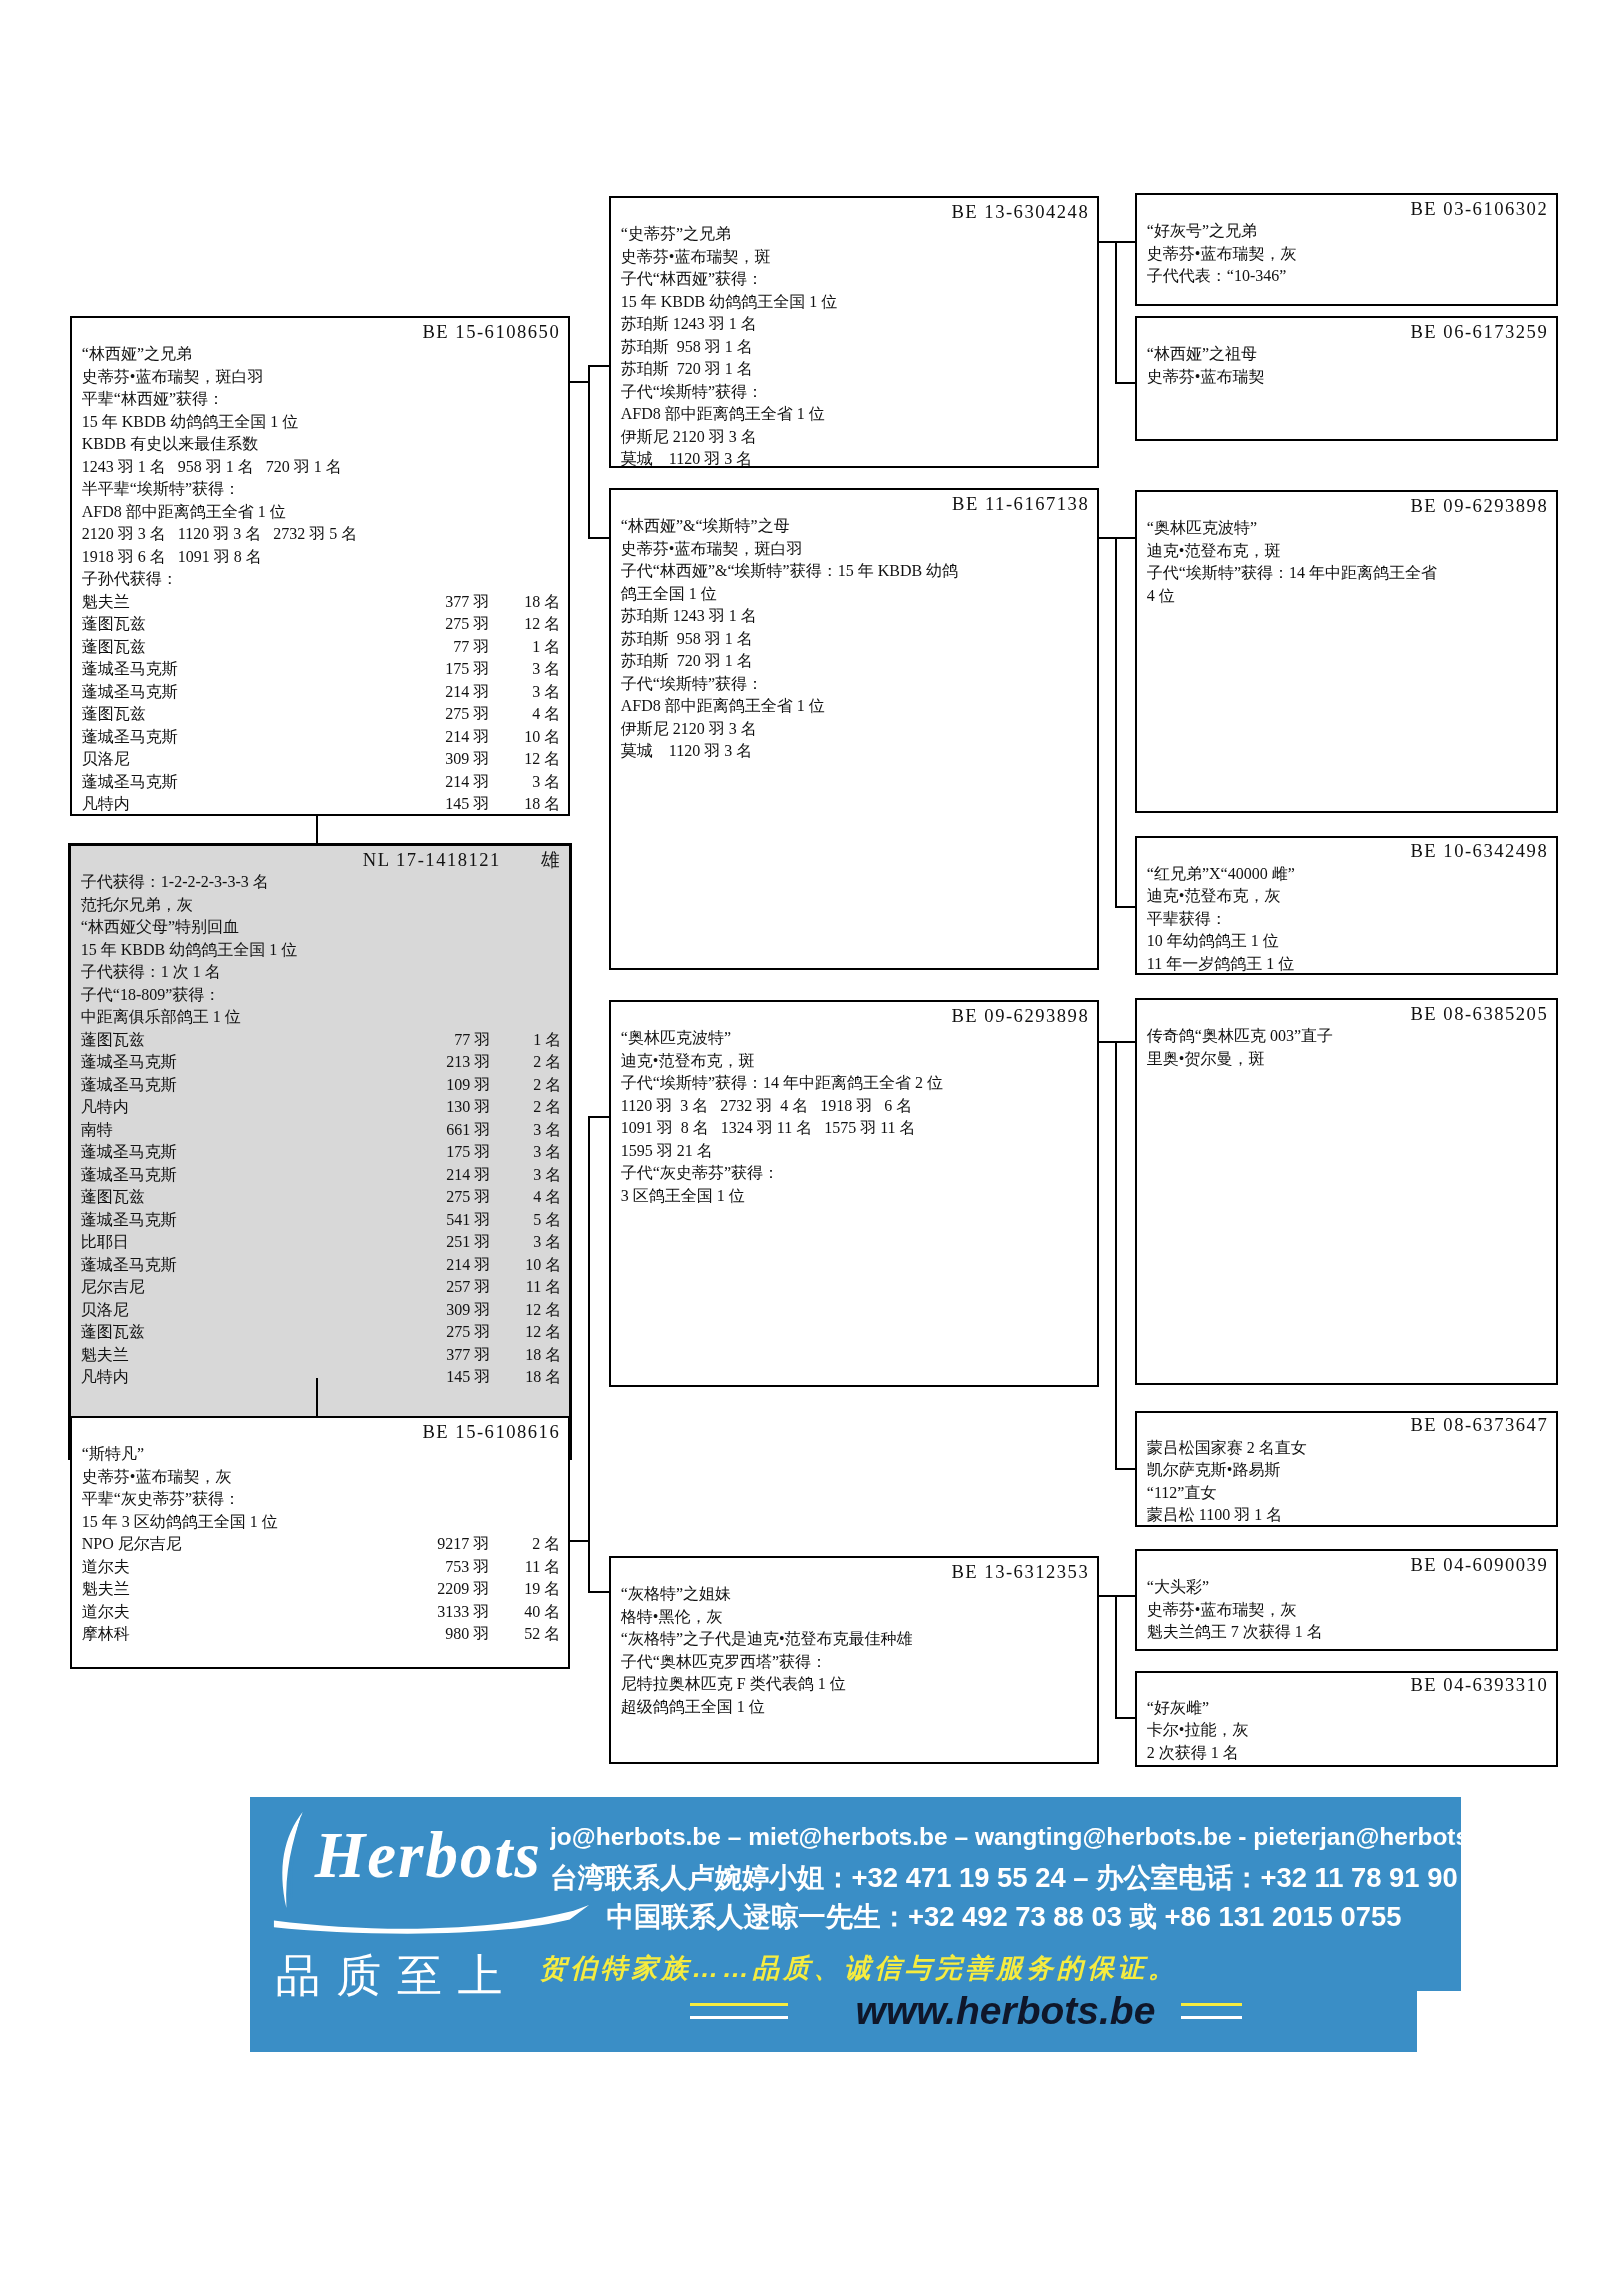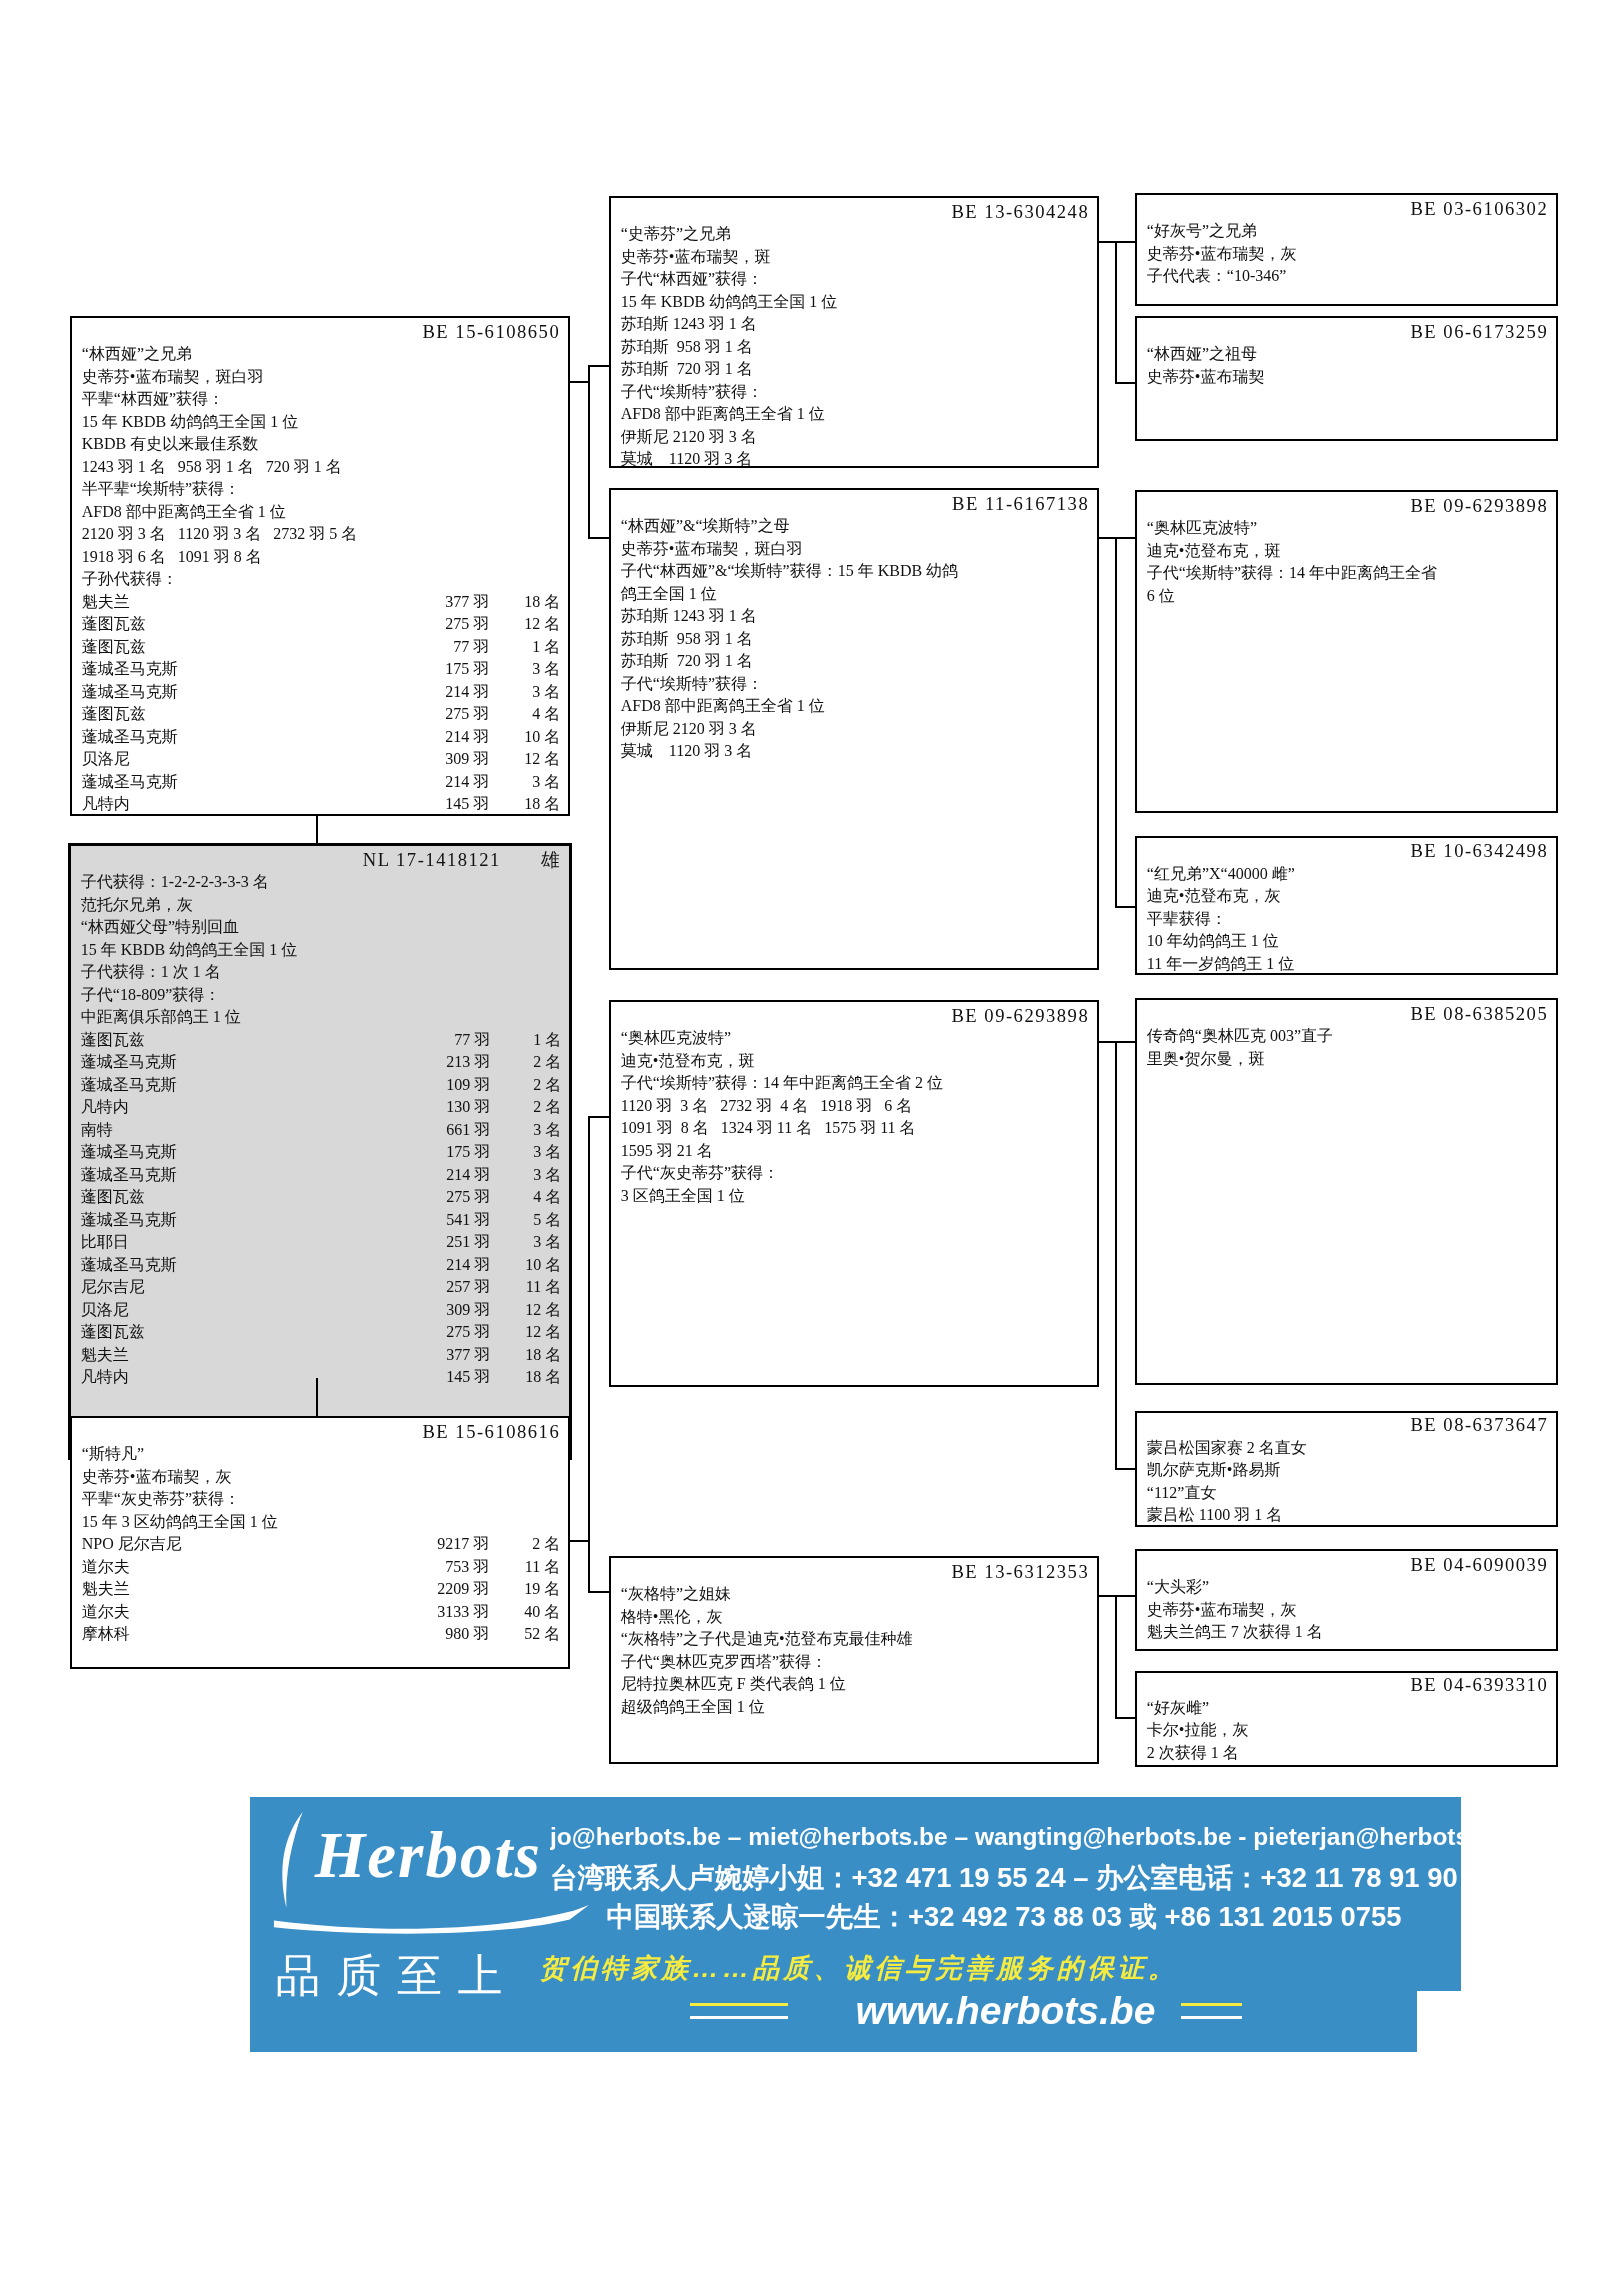--- a/index.html
+++ b/index.html
@@ -43,21 +43,21 @@
   .tagline{position:absolute;left:11.8px;top:135px;font-size:45px;letter-spacing:15.7px;color:#fff;
            font-family:"Liberation Serif","DejaVu Serif",serif;}
   .b-email{position:absolute;left:300px;top:25.5px;width:912px;font-size:24.5px;font-weight:bold;color:#fff;
            white-space:nowrap;overflow:hidden;}
   .b-tw{position:absolute;left:300px;top:63px;width:908px;text-align:center;font-size:27.4px;font-weight:bold;color:#fff;}
   .b-cn{position:absolute;left:300px;top:102px;width:908px;text-align:center;font-size:27.4px;font-weight:bold;color:#fff;}
   .b-slogan{position:absolute;left:290px;top:153px;width:843px;font-size:26.5px;font-weight:bold;
             font-style:italic;color:#f6ec3f;letter-spacing:3.9px;}
   .b-site-row{position:absolute;left:265px;top:192px;width:902px;display:flex;align-items:center;
               justify-content:center;gap:25.5px;}
-  .b-site{font-size:39px;font-weight:bold;font-style:italic;color:#ffffff;margin-left:42px;}
+  .b-site{font-size:39px;font-weight:bold;font-style:italic;color:#0f172a;margin-left:42px;}
   .deco{height:9.8px;border-top:3.9px solid #f6ec3f;border-bottom:3.9px solid #ffffff;}
   .deco.left{width:98px;}
   .deco.right{width:61px;}
   .notch{position:absolute;right:0;bottom:0;width:44px;height:61px;background:#ffffff;}
 </style>
 </head>
 <body>
 
 <div id="page">
 
@@ -323,21 +323,21 @@
         <div class="tline">“林西娅”之祖母</div>
         <div class="tline">史蒂芬•蓝布瑞契</div>
       </div>
   </div>
   <div class="pbox bx-j">
     <div class="ring">BE 09-6293898</div>
     <div>
         <div class="tline">“奥林匹克波特”</div>
         <div class="tline">迪克•范登布克，斑</div>
         <div class="tline">子代“埃斯特”获得：14 年中距离鸽王全省</div>
-        <div class="tline">6 位</div>
+        <div class="tline">4 位</div>
       </div>
   </div>
   <div class="pbox bx-k">
     <div class="ring">BE 10-6342498</div>
     <div>
         <div class="tline">“红兄弟”X“40000 雌”</div>
         <div class="tline">迪克•范登布克，灰</div>
         <div class="tline">平辈获得：</div>
         <div class="tline">10 年幼鸽鸽王 1 位</div>
         <div class="tline">11 年一岁鸽鸽王 1 位</div>

